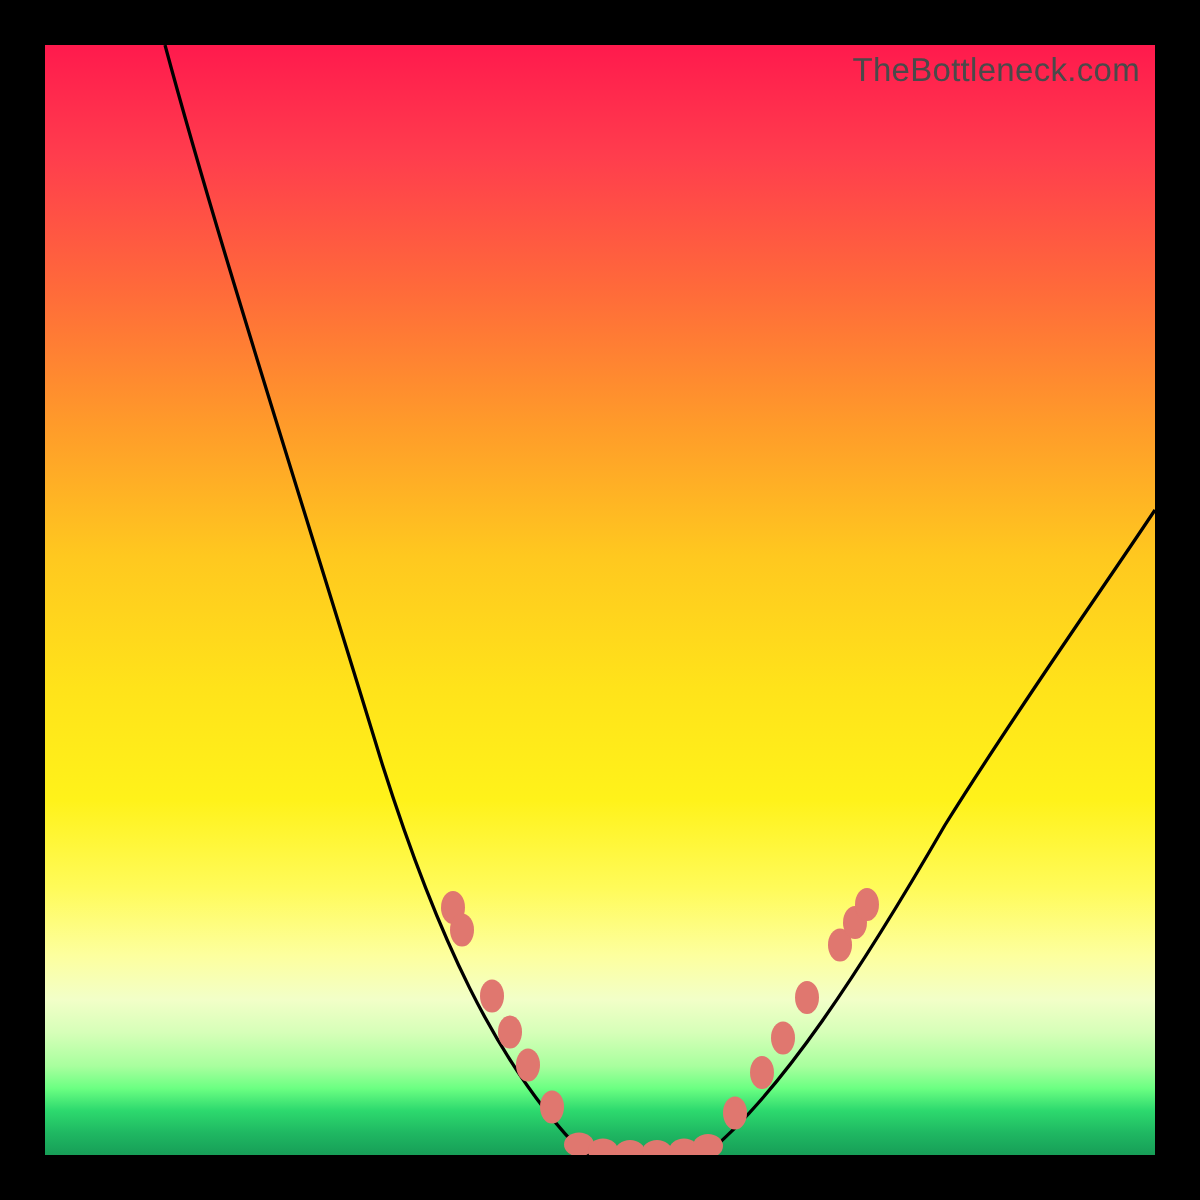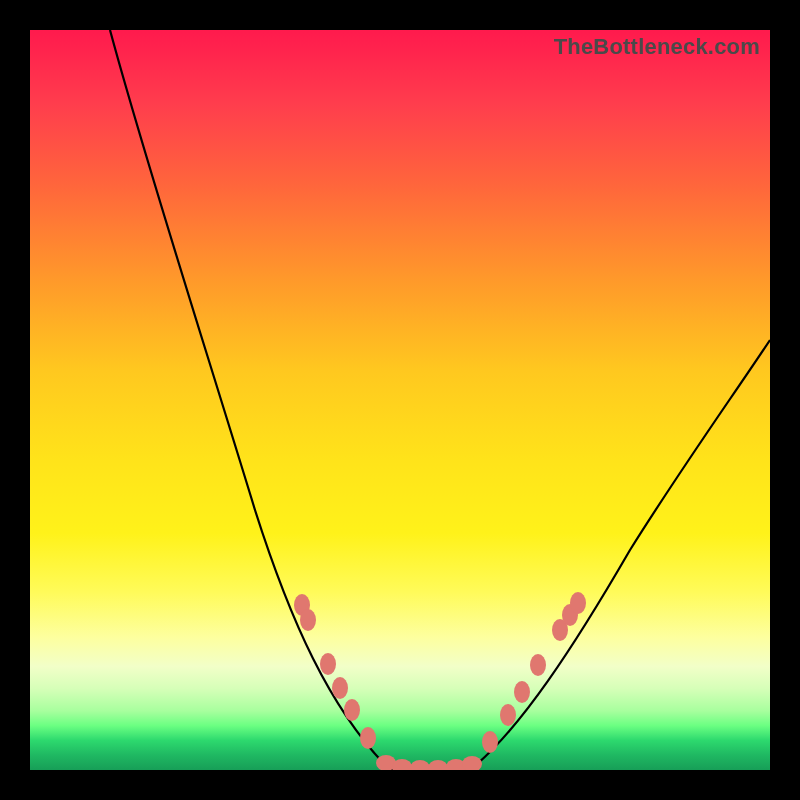--- a/index.html
+++ b/index.html
@@ -42,21 +42,21 @@
       #2dd96e 96%,
       #1fb862 98%,
       #179e57 100%);
   }
   .watermark {
     position: absolute;
     top: 4px;
     right: 10px;
     color: #4a4a4a;
     font-size: 22px;
-    font-weight: 700;
+    font-weight: 400;
     letter-spacing: 0.2px;
     user-select: none;
   }
   svg.curves {
     position: absolute;
     top: 0;
     left: 0;
     width: 740px;
     height: 740px;
   }

